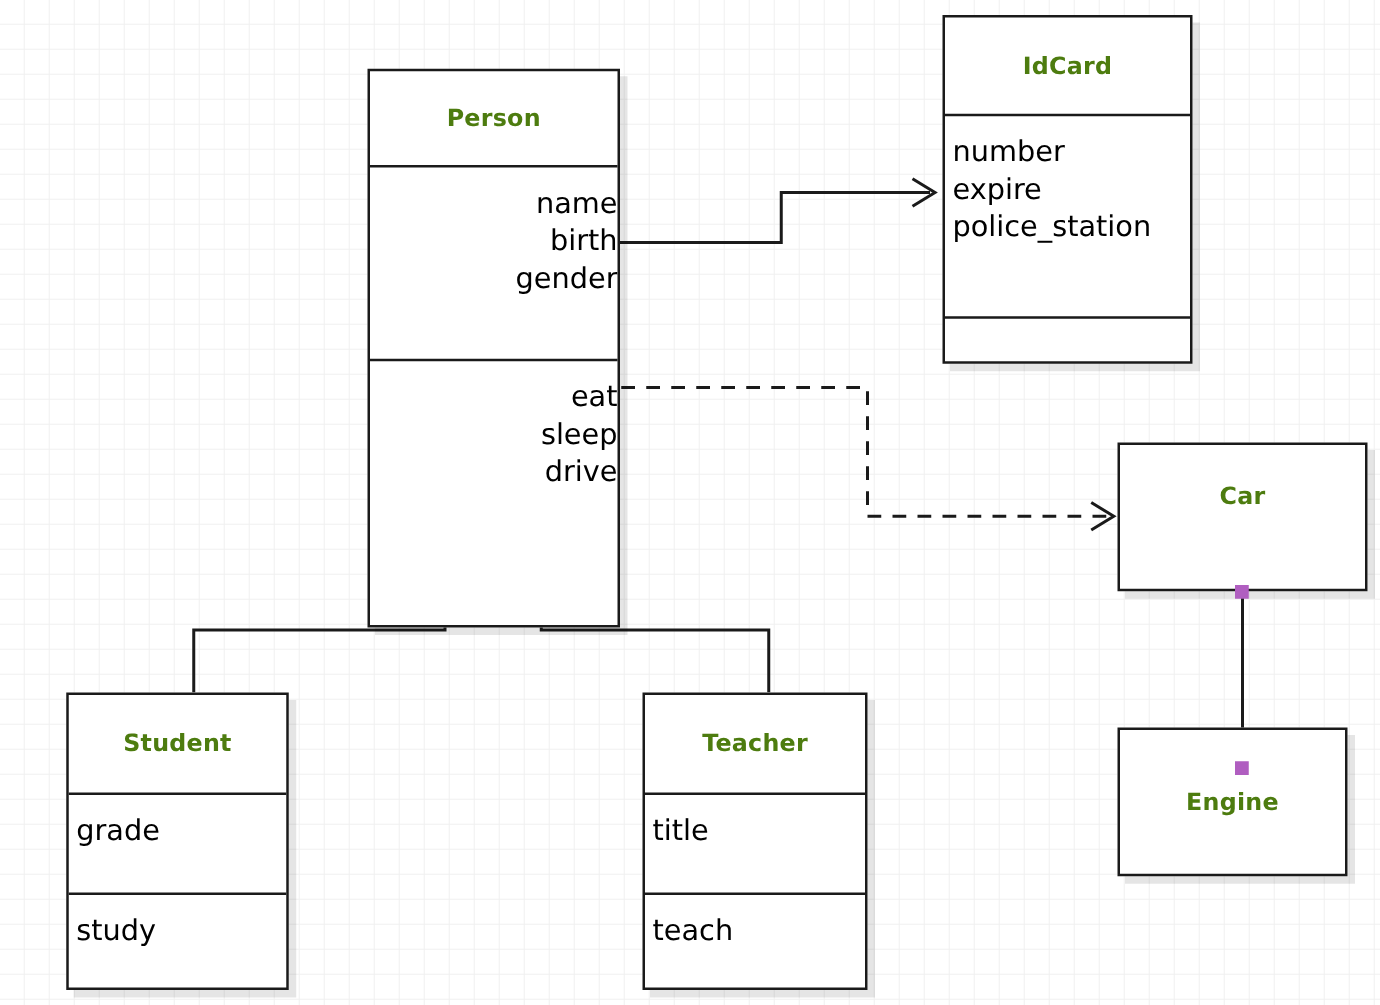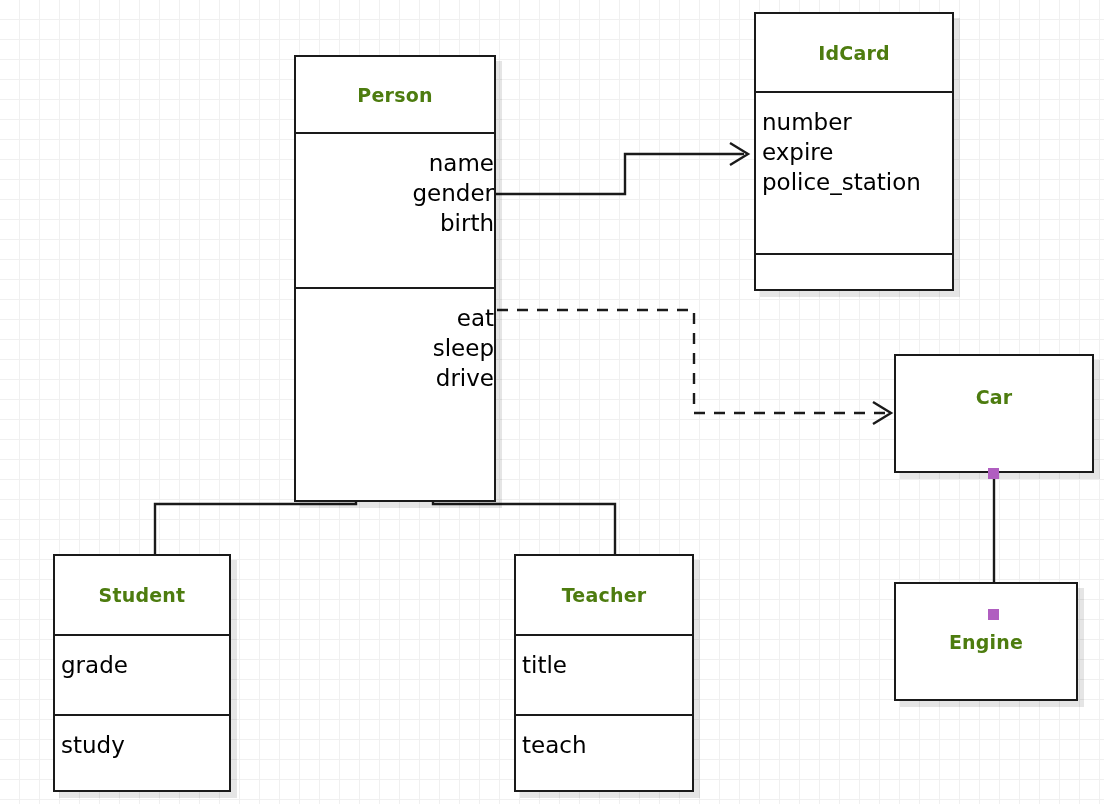--- a/index.html
+++ b/index.html
@@ -102,22 +102,22 @@
       <polygon points="994,583 1006,601 994,619 982,601" fill="#ffffff" stroke="#1a1a1a" stroke-width="2.4" stroke-linejoin="miter"></polygon>
     </g>
   </svg>
 
   <div class="uml-class" style="left:294px; top:55px; width:202px; height:447px;text-align:right;">
     <div class="cmp cmp-title" style="height:75px;">
       <span class="cls-name">Person</span>
     </div>
     <div class="cmp cmp-list" style="height:155px;">
       <div class="member">name</div>
+      <div class="member">birth</div>
       <div class="member">gender</div>
-      <div class="member">birth</div>
     </div>
     <div class="cmp cmp-list" style="height:172px;">
       <div class="member">eat</div>
       <div class="member">sleep</div>
       <div class="member">drive</div>
     </div>
   </div>
 
   <div class="uml-class" style="left:754px; top:12px; width:200px; height:279px;">
     <div class="cmp cmp-title" style="height:77px;">

